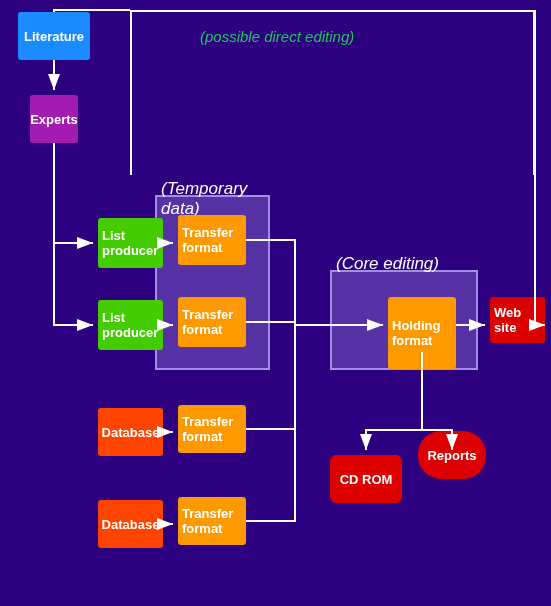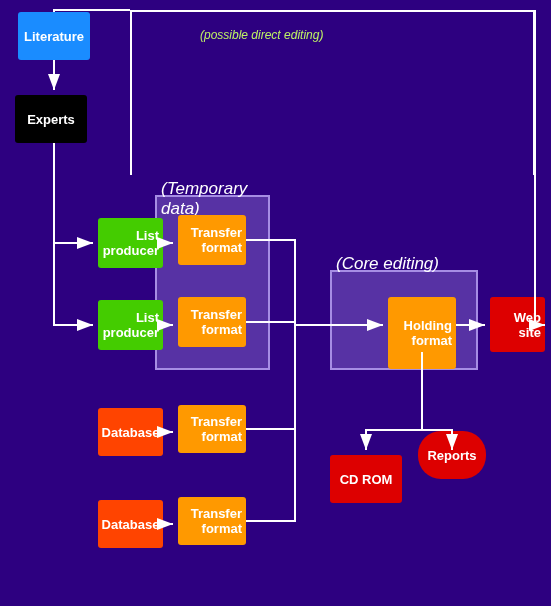--- a/index.html
+++ b/index.html
@@ -18,43 +18,43 @@
       width: 551px;
       height: 606px;
     }
 
     
     .box {
       position: absolute;
       display: flex;
       align-items: center;
       justify-content: center;
-      text-align: right;
+      text-align: left;
       font-weight: bold;
       font-size: 13px;
       color: white;
       border-radius: 3px;
       padding: 4px;
     }
 
     
     .box-literature {
       background-color: #1a8cff;
       left: 18px;
       top: 12px;
       width: 72px;
       height: 48px;
     }
 
     
     .box-experts {
-      background-color: #000000;
-      left: 15px;
+      background-color: #a21caf;
+      left: 30px;
       top: 95px;
-      width: 72px;
+      width: 48px;
       height: 48px;
     }
 
     
     .box-list-producer-1 {
       background-color: #44cc00;
       left: 98px;
       top: 218px;
       width: 65px;
       height: 50px;
@@ -95,21 +95,21 @@
       width: 68px;
       height: 72px;
     }
 
     
     .box-website {
       background-color: #dd0000;
       left: 490px;
       top: 297px;
       width: 55px;
-      height: 55px;
+      height: 46px;
     }
 
     
     .box-database-1 {
       background-color: #ff4400;
       left: 98px;
       top: 408px;
       width: 65px;
       height: 48px;
     }
@@ -141,20 +141,21 @@
       height: 48px;
     }
 
     
     .box-cdrom {
       background-color: #dd0000;
       left: 330px;
       top: 455px;
       width: 72px;
       height: 48px;
+      border-radius: 6px;
     }
 
     
     .box-reports {
       background-color: #dd0000;
       left: 418px;
       top: 431px;
       width: 68px;
       height: 48px;
       border-radius: 23px;
@@ -197,22 +198,22 @@
       top: 10px;
       left: 130px;
       width: 405px;
       height: 165px;
       border: 2px solid white;
       border-bottom: none;
     }
 
     .border-label {
       position: absolute;
-      color: #bef264;
-      font-size: 12px;
+      color: #22c55e;
+      font-size: 15px;
       font-style: italic;
       top: 28px;
       left: 200px;
       white-space: nowrap;
     }
 
     
     .arrows-svg {
       position: absolute;
       top: 0;

